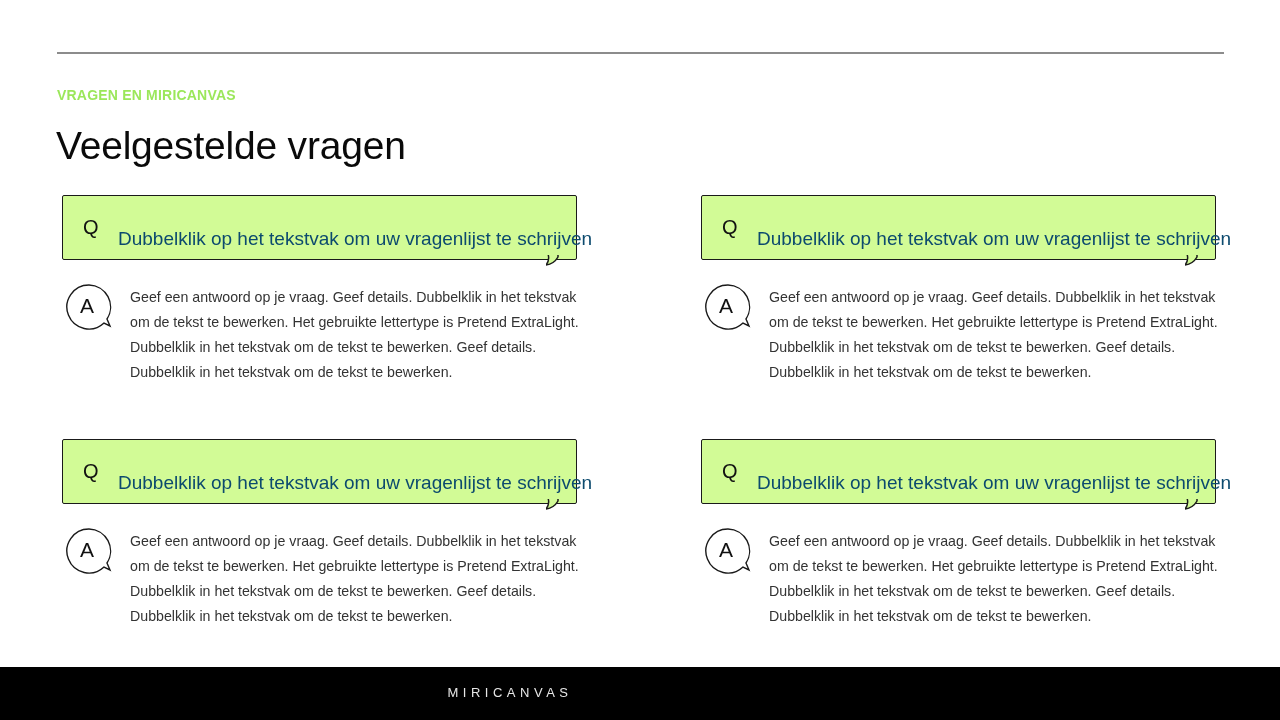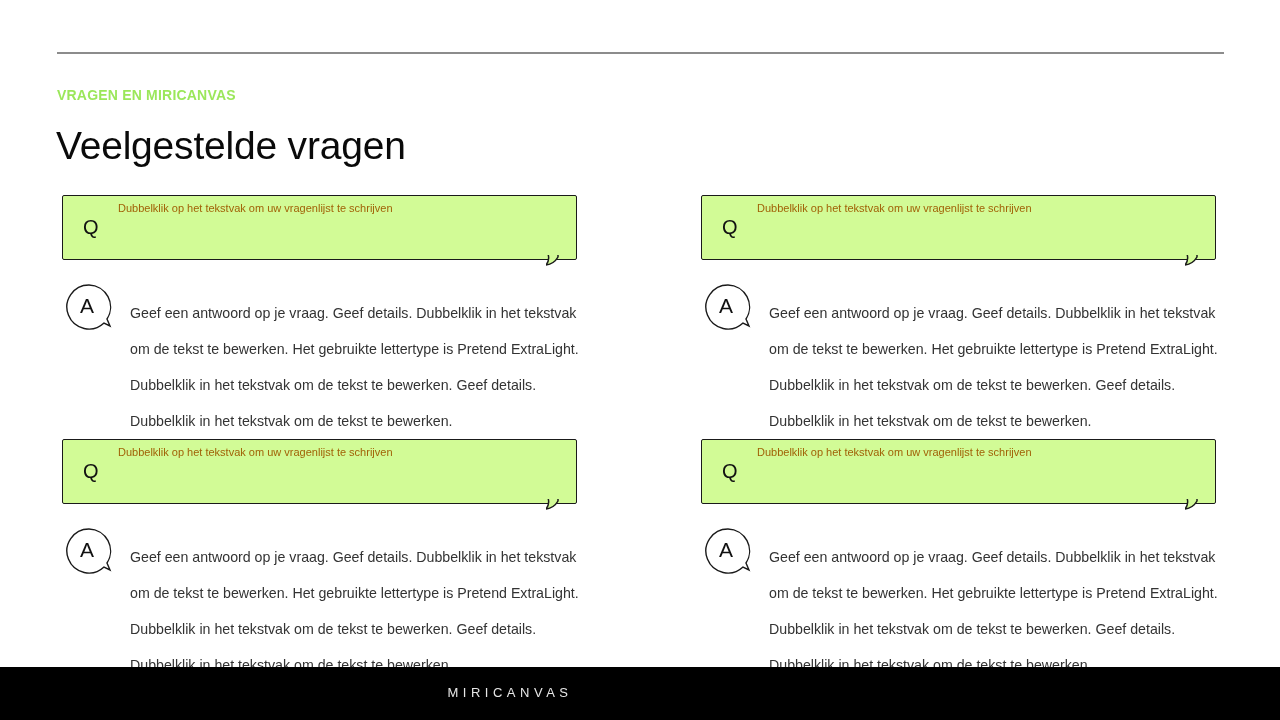--- a/index.html
+++ b/index.html
@@ -7,24 +7,24 @@
          font-family:"Liberation Sans", sans-serif; color:#111; }
   .top-rule { position:absolute; left:57px; top:52px; width:1167px; height:2px; background:#8c8c8c; }
   .eyebrow { position:absolute; left:57px; top:87px; font-size:14px; font-weight:700; color:#9be75a;
              letter-spacing:0.2px; font-family:"Liberation Sans", sans-serif; }
   .title { position:absolute; left:56px; top:112px; font-size:39px; font-weight:400; color:#0a0a0a;
            font-family:"Liberation Sans", sans-serif; letter-spacing:-0.2px;margin-top:12px; }
   .card { position:absolute; width:560px; height:200px; }
   .q-box { position:absolute; left:6px; top:0; width:515px; height:65px; background:#d2fb96;
            border:1.5px solid #1a1a1a; border-radius:2px; box-sizing:border-box; }
   .q-letter { position:absolute; left:20px; top:20px; font-size:20px; color:#111; }
-  .q-text { position:absolute; left:55px; top:6px; font-size:11px; color:#a16207; white-space:nowrap; }
+  .q-text { position:absolute; left:55px; top:32px; font-size:19px; color:#0c4a6e; white-space:nowrap; }
   .q-tail { position:absolute; left:490px; top:59px; width:20px; height:18px; }
   .a-icon { position:absolute; left:8px; top:87px; width:50px; height:50px; }
-  .a-text { position:absolute; left:74px; top:100px; width:460px; font-size:14.2px; line-height:36px;
+  .a-text { position:absolute; left:74px; top:90px; width:460px; font-size:14.2px; line-height:25px;
             color:#333; font-weight:300; }
   .footer { position:absolute; left:0; top:667px; width:1280px; height:53px; background:#000; }
   .footer-brand { position:absolute; left:0; width:1020px; top:18px; text-align:center; color:#e6e6e6;
                   font-size:13px; letter-spacing:4.5px; }
 </style>
 </head>
 <body>
 
 <div class="top-rule"></div>
 <div class="eyebrow">VRAGEN EN MIRICANVAS</div>

